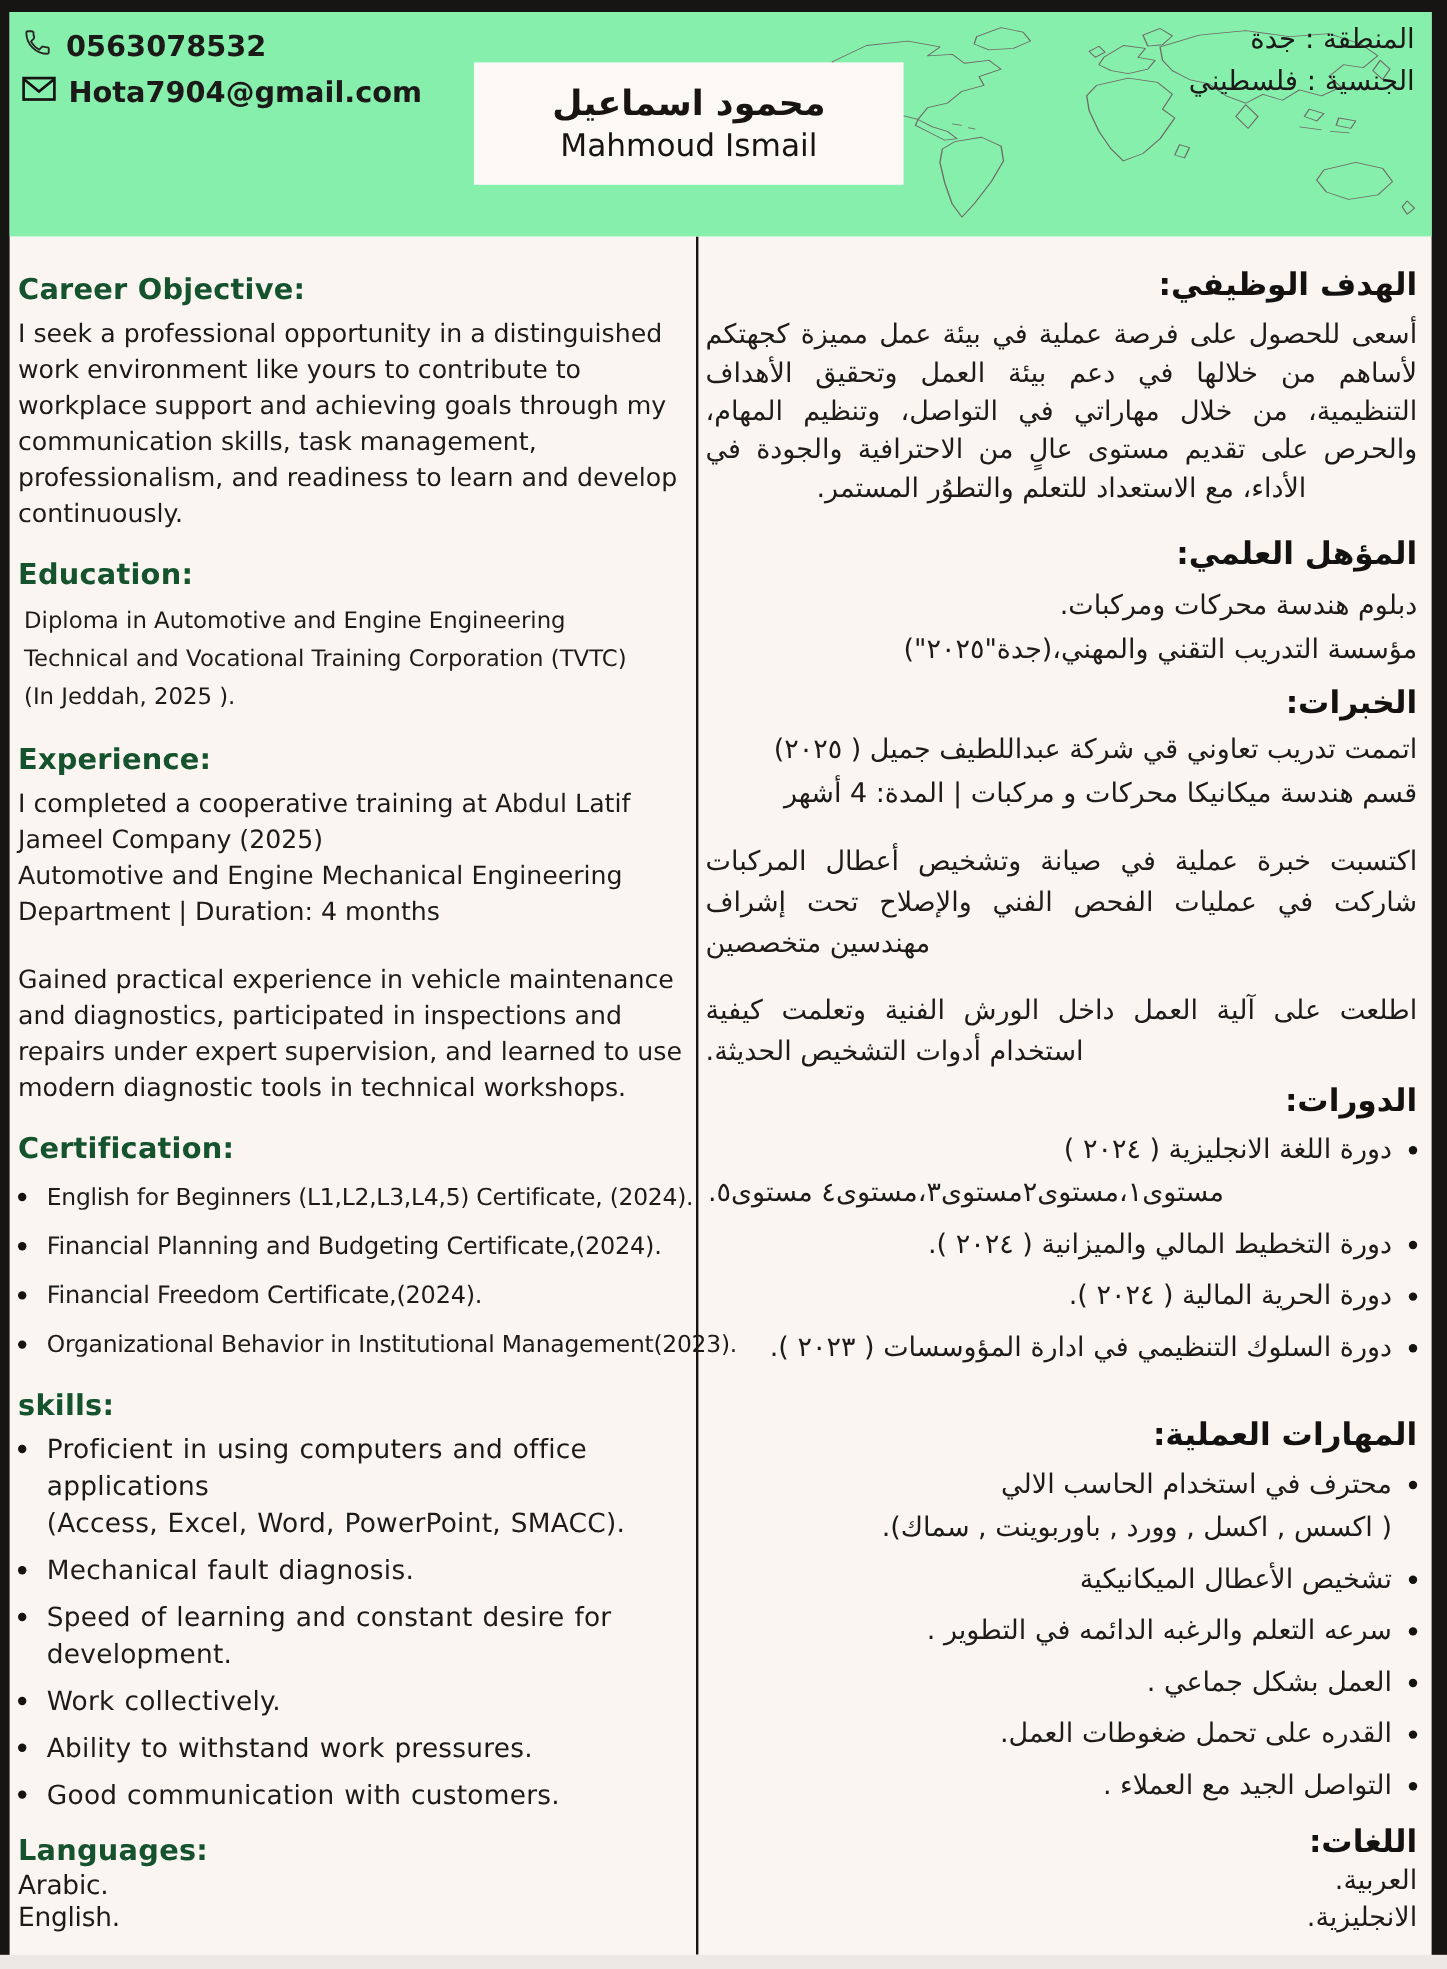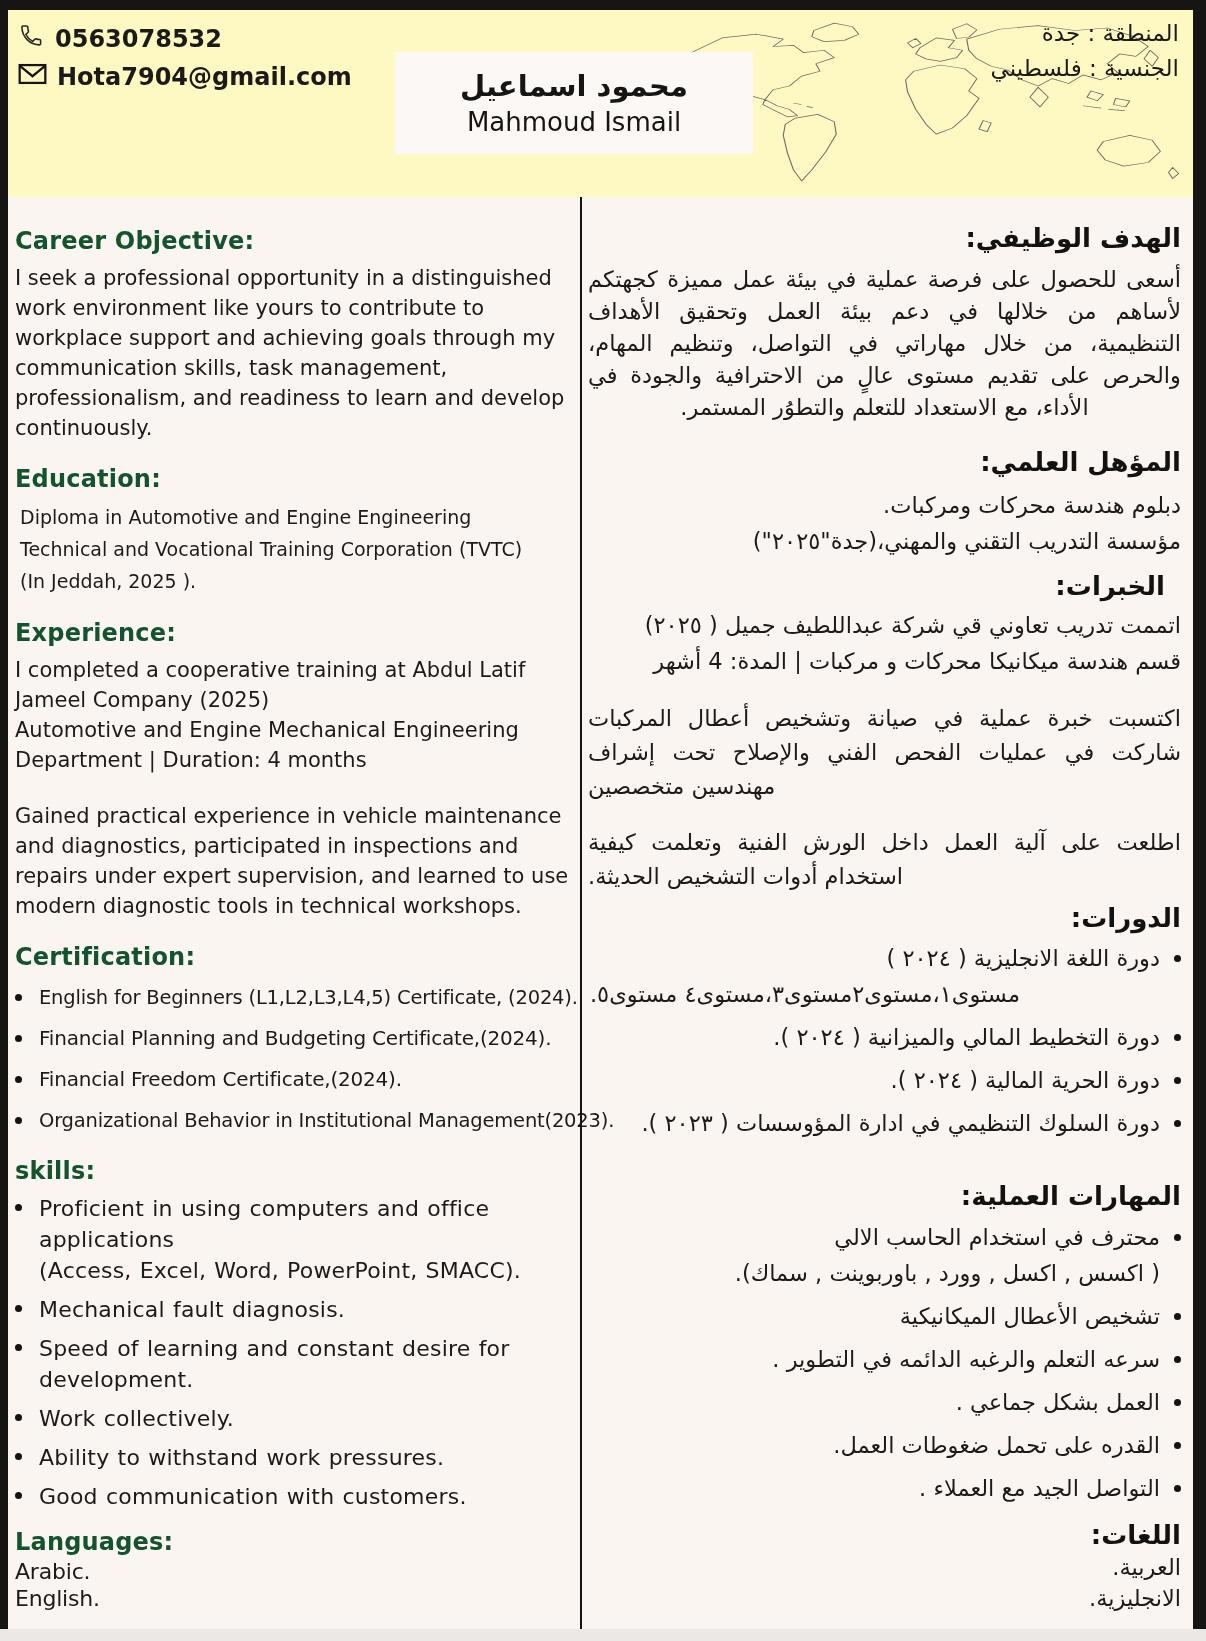--- a/index.html
+++ b/index.html
@@ -5,21 +5,21 @@
   html,body{margin:0;padding:0;}
   body{
     width:1206px;height:1641px;position:relative;overflow:hidden;
     background:#171513;
     font-family:"DejaVu Sans", sans-serif;
     color:#1d1b19;
     -webkit-font-smoothing:antialiased;
   }
   .sheet{position:absolute;left:8px;top:10px;right:13px;bottom:0;background:#faf5f1;}
   
-  .header{position:absolute;left:0;top:0;right:0;height:187px;background:#fef9c3;overflow:hidden;}
+  .header{position:absolute;left:0;top:0;right:0;height:187px;background:#86efac;overflow:hidden;}
   .contact{position:absolute;left:10px;top:12px;z-index:3;}
   .contact-row{display:flex;align-items:center;gap:10px;margin-bottom:7px;font-size:24px;font-weight:bold;color:#1c1a18;}
   .contact-row svg{flex:none;}
   .name-box{position:absolute;left:387px;top:42px;width:358px;height:102px;background:#fcf8f5;
     display:flex;flex-direction:column;align-items:center;justify-content:center;text-align:center;z-index:3;}
   .name-ar{font-size:29px;font-weight:bold;color:#171513;}
   .name-en{font-size:26px;font-weight:normal;margin-top:4px;color:#171513;}
   .map{position:absolute;right:0;top:2px;width:530px;height:185px;z-index:1;}
   .map svg{width:100%;height:100%;}
   .geo{position:absolute;right:14px;top:6px;z-index:2;direction:rtl;text-align:right;
@@ -208,21 +208,21 @@
 
       <h2 class="h-ar first">الهدف الوظيفي:</h2>
       <p class="p-ar just-center">أسعى للحصول على فرصة عملية في بيئة عمل مميزة كجهتكم لأساهم من خلالها في دعم بيئة العمل وتحقيق الأهداف التنظيمية، من خلال مهاراتي في التواصل، وتنظيم المهام، والحرص على تقديم مستوى عالٍ من الاحترافية والجودة في الأداء، مع الاستعداد للتعلم والتطوُر المستمر.</p>
 
       <h2 class="h-ar" style="margin-top:24px;">المؤهل العلمي:</h2>
       <div>
         <div class="line-ar">دبلوم هندسة محركات ومركبات.</div>
         <div class="line-ar">مؤسسة التدريب التقني والمهني،(جدة"٢٠٢٥")</div>
       </div>
 
-      <h2 class="h-ar" style="margin:12px 16px 6px;">الخبرات:</h2>
+      <h2 class="h-ar" style="margin:12px 0 6px;">الخبرات:</h2>
       <div>
         <div class="line-ar">اتممت تدريب تعاوني قي شركة عبداللطيف جميل ( ٢٠٢٥)</div>
         <div class="line-ar">قسم هندسة ميكانيكا محركات و مركبات  | المدة: 4 أشهر</div>
         <p class="p-ar just-left mt22" style="line-height:34px;">اكتسبت خبرة عملية في صيانة وتشخيص أعطال المركبات شاركت في عمليات الفحص الفني والإصلاح تحت إشراف مهندسين متخصصين</p>
         <p class="p-ar just-left mt22" style="line-height:34px;">اطلعت على آلية العمل داخل الورش الفنية وتعلمت كيفية استخدام أدوات التشخيص الحديثة.</p>
       </div>
 
       <h2 class="h-ar" style="margin:10px 0 4px;">الدورات:</h2>
       <div>
         <div class="bullet-ar">

